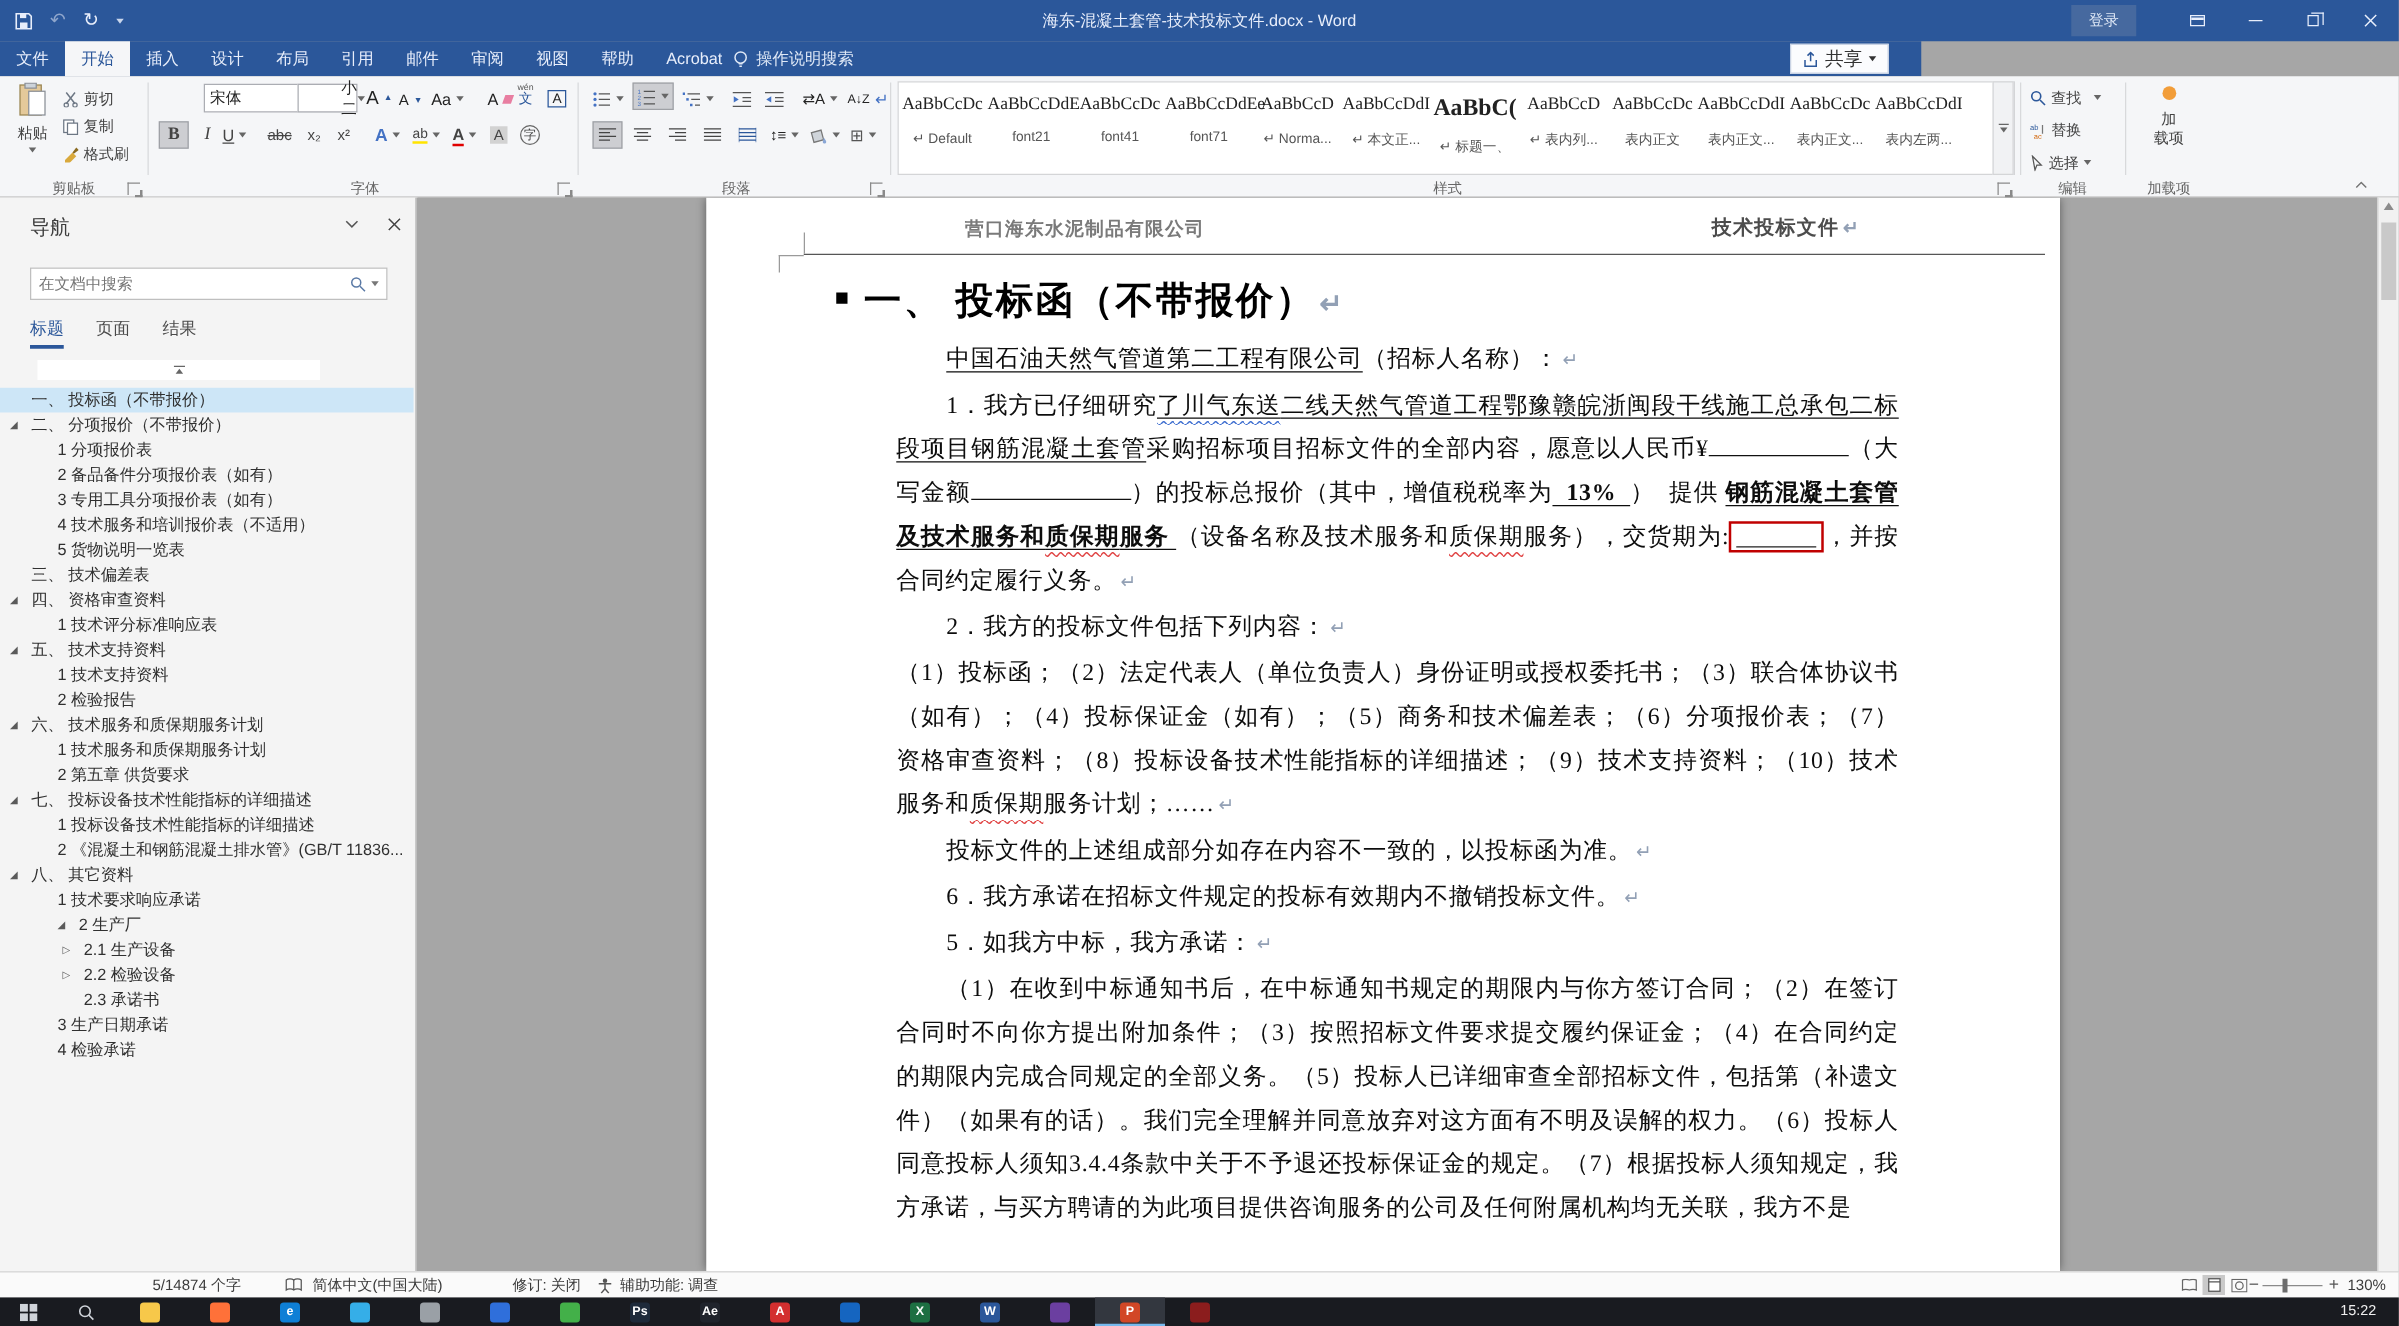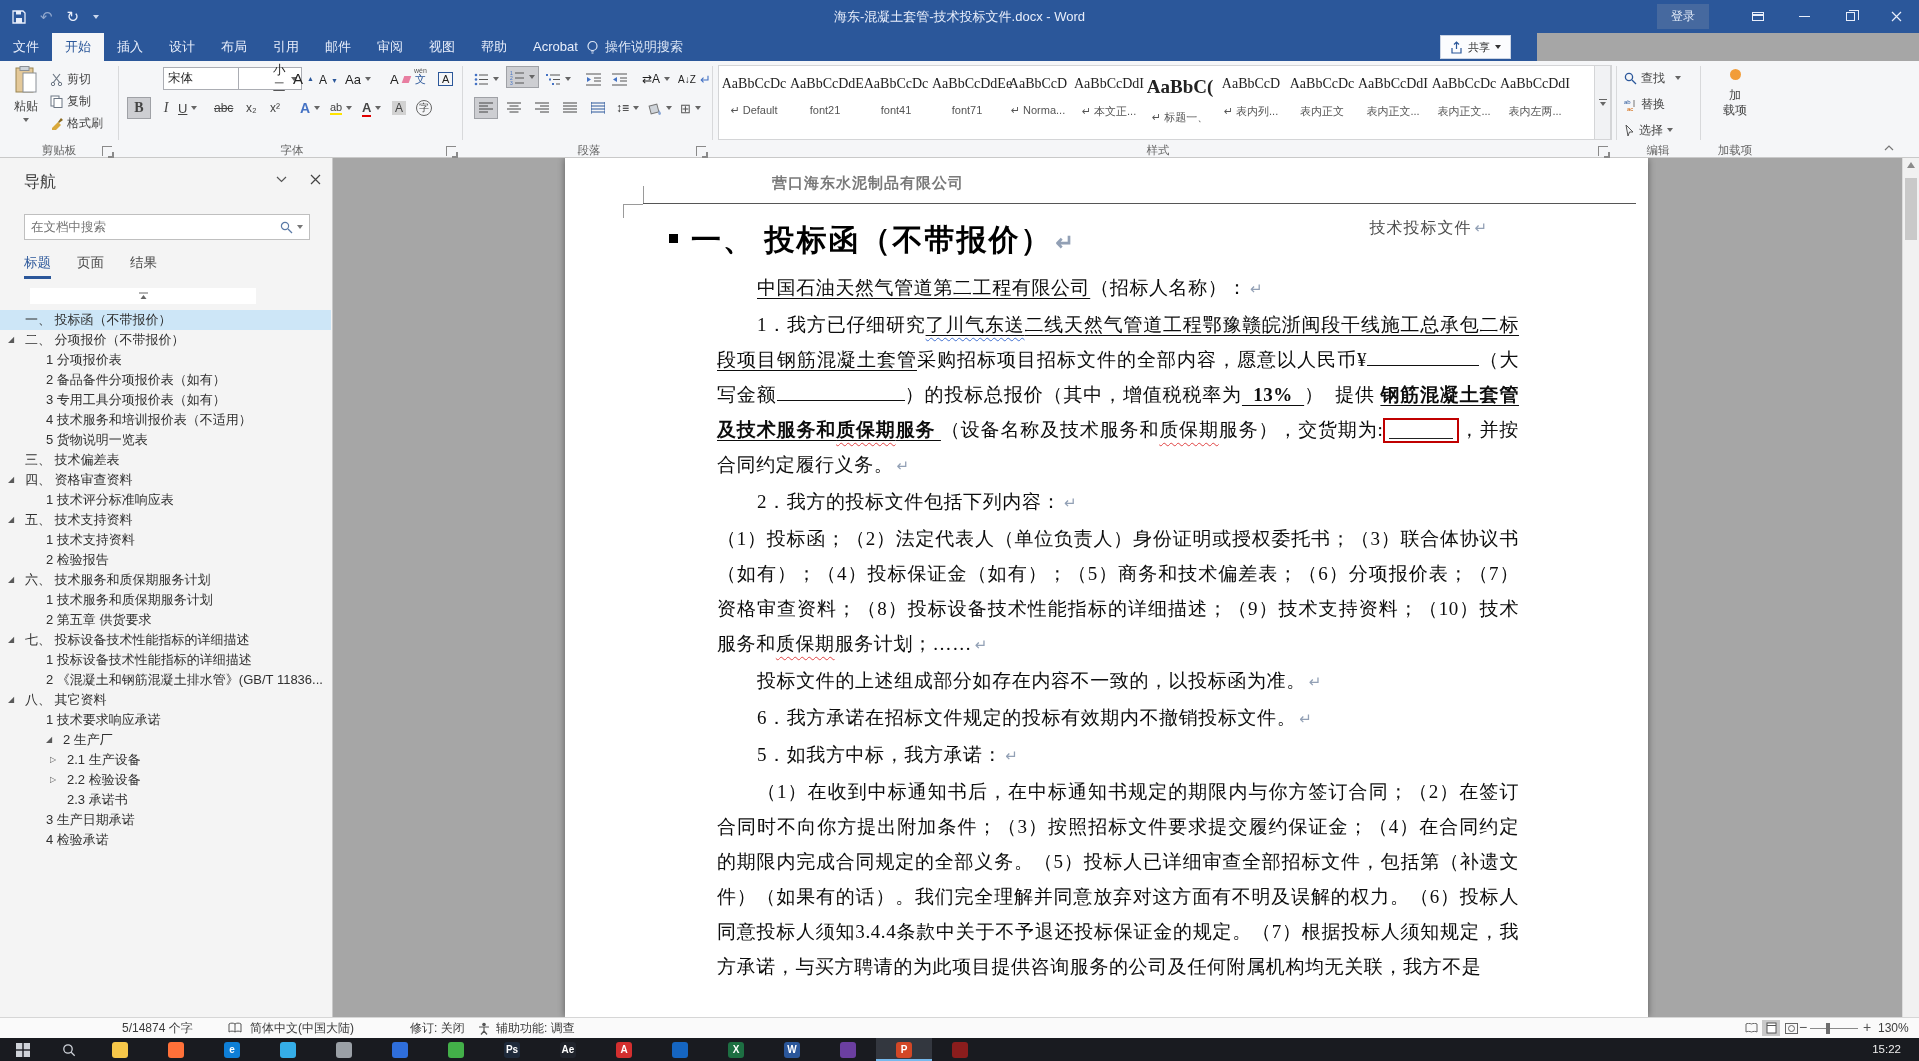--- a/index.html
+++ b/index.html
@@ -26,21 +26,21 @@
   .rdo-glyph::before { content:""; position:absolute; left:0; right:0; top:1px; height:2px; background:#e8eefb; }
 
   
   .tabrow { position:absolute; left:0; top:33px; width:1537px; height:28px; background:#2b579a; }
   .tabs { display:flex; height:28px; }
   .tab { color:#e8eefb; font-size:13px; padding:0 13px; line-height:28px; white-space:nowrap; }
   .tab.active { background:#f5f6f8; color:#2b579a; }
   .tellme { position:absolute; left:586px; top:0; display:flex; align-items:center; gap:6px;
     color:#dfe8f6; font-size:13px; height:28px; }
   .share { position:absolute; right:26px; top:2px; height:24px; display:flex; align-items:center; gap:5px;
-    background:#fbfcfe; border:1px solid #c9d3e4; color:#333; font-size:11px; padding:0 9px; }
+    background:#fbfcfe; border:1px solid #c9d3e4; color:#333; font-size:15px; padding:0 9px; }
   .chev { display:inline-block; width:0; height:0; border-left:3.5px solid transparent;
     border-right:3.5px solid transparent; border-top:4px solid currentColor; }
 
   
   .ribbon { position:absolute; left:0; top:61px; width:1919px; height:97px; background:#f5f6f8;
     border-bottom:1px solid #c9c9c9; color:#444; font-size:12px; }
   .vsep { position:absolute; top:5px; height:74px; width:1px; background:#d8d9db; }
   .glabel { position:absolute; top:82px; height:15px; font-size:11.5px; color:#666; text-align:center; }
   .launcher { position:absolute; top:85px; width:10px; height:10px;
     border-left:1px solid #8a8a8a; border-top:1px solid #8a8a8a; }
@@ -89,21 +89,21 @@
   .nitem.lvl3 { padding-left:50px; }
   .nmark { width:17px; font-size:8px; color:#5a5a5a; flex:0 0 17px; }
 
   
   .canvas { position:absolute; left:334px; top:158px; width:1568px; height:859px; background:#a6a6a6; overflow:hidden; }
   .page { position:absolute; left:231px; top:0; width:1083px; height:859px; background:#fff;
     box-shadow:0 0 7px rgba(0,0,0,.45); }
   .hdr-left { position:absolute; left:207px; top:16px; font-family:"Liberation Serif",serif;
     font-weight:bold; font-size:15px; color:#7a7a7a; letter-spacing:1px; }
   .hdr-right { position:absolute; right:160px; top:14px; font-family:"Liberation Serif",serif;
-    font-weight:normal; font-size:16px; color:#4c4c4c; letter-spacing:1px;margin-top:46px; }
+    font-weight:bold; font-size:16px; color:#4c4c4c; letter-spacing:1px; }
   .hdr-rule { position:absolute; left:78px; right:12px; top:45px; border-top:1px solid #565656; }
   .mark-a { position:absolute; left:78px; top:28px; width:14px; height:17px; border-left:1px solid #9a9a9a; }
   .mark-b { position:absolute; left:58px; top:46px; width:20px; height:14px;
     border-left:1px solid #9a9a9a; border-top:1px solid #9a9a9a; }
   .dheading { position:absolute; left:104px; top:62px; font-family:"Liberation Serif",serif;
     font-weight:bold; font-size:30px; color:#000; letter-spacing:2px; white-space:nowrap; }
   .hsq { display:inline-block; width:9px; height:9px; background:#000; margin-right:13px; vertical-align:7px; }
   .dbody { position:absolute; left:152px; top:112px; width:802px; }
   .dpara { font-family:"Liberation Serif",serif; font-size:19px; line-height:35px; letter-spacing:.6px;
     color:#0d0d0d; text-align:justify; }
@@ -248,21 +248,21 @@
         <path d="M8 5l3-4 2 2-4 3z" fill="#8a6a20"></path>
       </svg>
     <span>格式刷</span>
   </div>
   <div class="vsep" style="left:118px;"></div>
 
   <div class="cbox" style="left:127px;top:6px;width:119px;margin-left:36px;">
     <span>宋体</span>
     <span class="chev"></span>
   </div>
-  <div class="cbox" style="left:238px;top:6px;width:64px;padding-left:34px;">
+  <div class="cbox" style="left:238px;top:6px;width:48px;padding-left:34px;">
     <span>小二</span>
     <span class="chev"></span>
   </div>
   <div class="rbtn-sm" style="left:293px;top:6px;font-size:15px;color:#222;">
       <span>A</span>
       <span style="font-size:7px;color:#2b579a;vertical-align:super;">▲</span>
     </div>
   <div class="rbtn-sm" style="left:319px;top:8px;font-size:12px;color:#222;">
       <span>A</span>
       <span style="font-size:7px;color:#2b579a;">▼</span>

